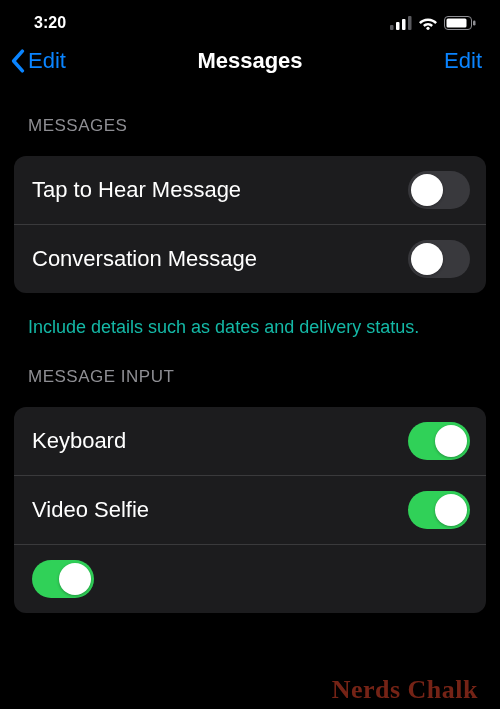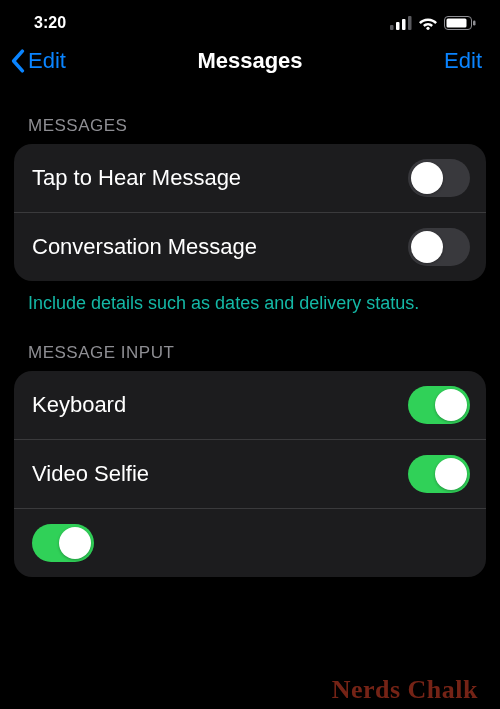--- a/index.html
+++ b/index.html
@@ -61,22 +61,22 @@
       text-transform: uppercase;
     }
     .section-footer {
       color: #14b8a6;
       font-size: 18px;
       padding: 10px 28px 0 28px;
       line-height: 1.35;
     }
     .group {
       background: #1c1c1e;
-      border-radius: 18px;
-      margin: 0 14px;
+      border-radius: 12px;
+      margin: 12px 14px;
     }
     .row {
       display: flex;
       align-items: center;
       justify-content: space-between;
       padding: 15px 16px 15px 18px;
       border-bottom: 0.5px solid #3a3a3c;
     }
     .row:last-child { border-bottom: none; }
     .row-label {

